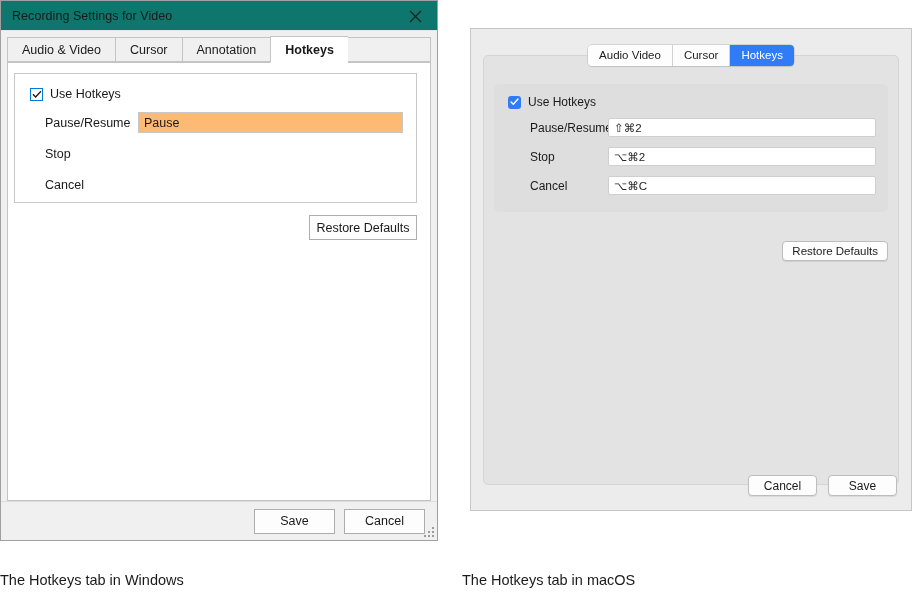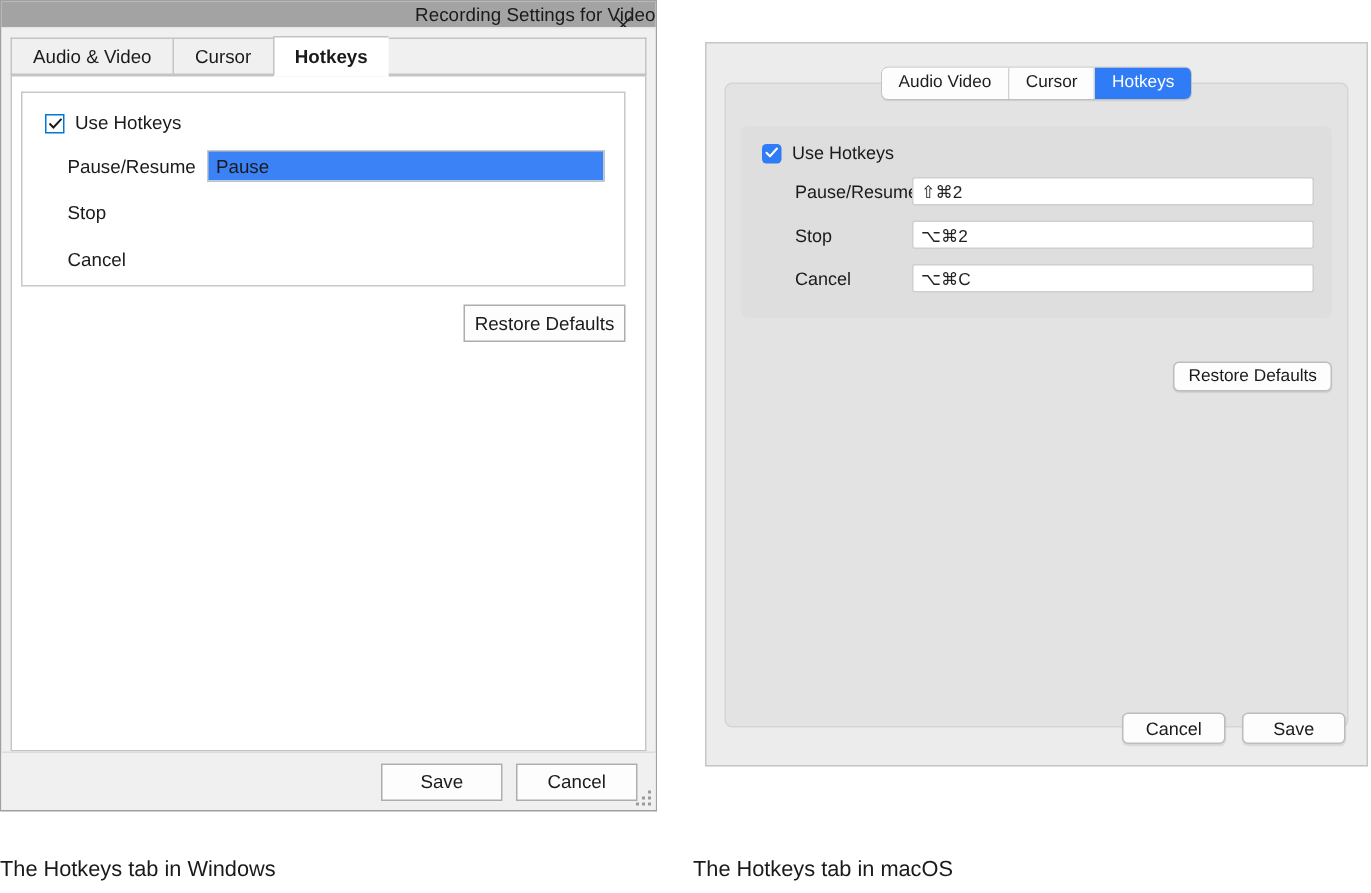--- a/index.html
+++ b/index.html
@@ -22,27 +22,26 @@
     top: 0px;
     width: 438px;
     height: 541px;
     background: #ffffff;
     border: 1px solid #a0a0a0;
     box-sizing: border-box;
     display: flex;
     flex-direction: column;
   }
   .win-titlebar {
-    height: 17px;
-    background: #a3a3a3;
+    height: 29px;
+    background: #0f766e;
     display: flex;
     align-items: center;
     flex: 0 0 auto;
     position: relative;
-    justify-content: flex-end;
   }
   .win-title {
     font-size: 12.5px;
     color: #1a1a1a;
     margin-left: 11px;
     letter-spacing: 0.05px;
   }
   .win-close {
     position: absolute;
     right: 0px;
@@ -170,21 +169,21 @@
     font-size: 12.5px;
     color: #1a1a1a;
     flex: 0 0 auto;
     padding-left: 15px;
     box-sizing: border-box;
   }
   .win-input {
     flex: 1 1 auto;
     height: 21px;
     border: 1px solid #c8c8c8;
-    background: #3b82f6;
+    background: #fdba74;
     box-sizing: border-box;
     font-size: 12.5px;
     color: #1a1a1a;
     line-height: 19px;
     padding: 0 5px;
     font-family: "Liberation Sans", sans-serif;
     cursor: text;
   }
 
   .win-restore {
@@ -427,20 +426,21 @@
         <path d="M1 1 L12 12 M12 1 L1 12" stroke="#202020" stroke-width="1.1" fill="none"></path>
       </svg>
     </div>
   </div>
 
   <div class="win-body">
 
     <div class="win-tabstrip">
       <div class="win-tab">Audio &amp; Video</div>
       <div class="win-tab">Cursor</div>
+      <div class="win-tab">Annotation</div>
       <div class="win-tab active">Hotkeys</div>
       <div class="win-tabfill"></div>
     </div>
 
     <div class="win-tabpanel">
 
       <div class="win-group">
 
         <div class="win-checkrow">
           <span class="win-checkbox">

